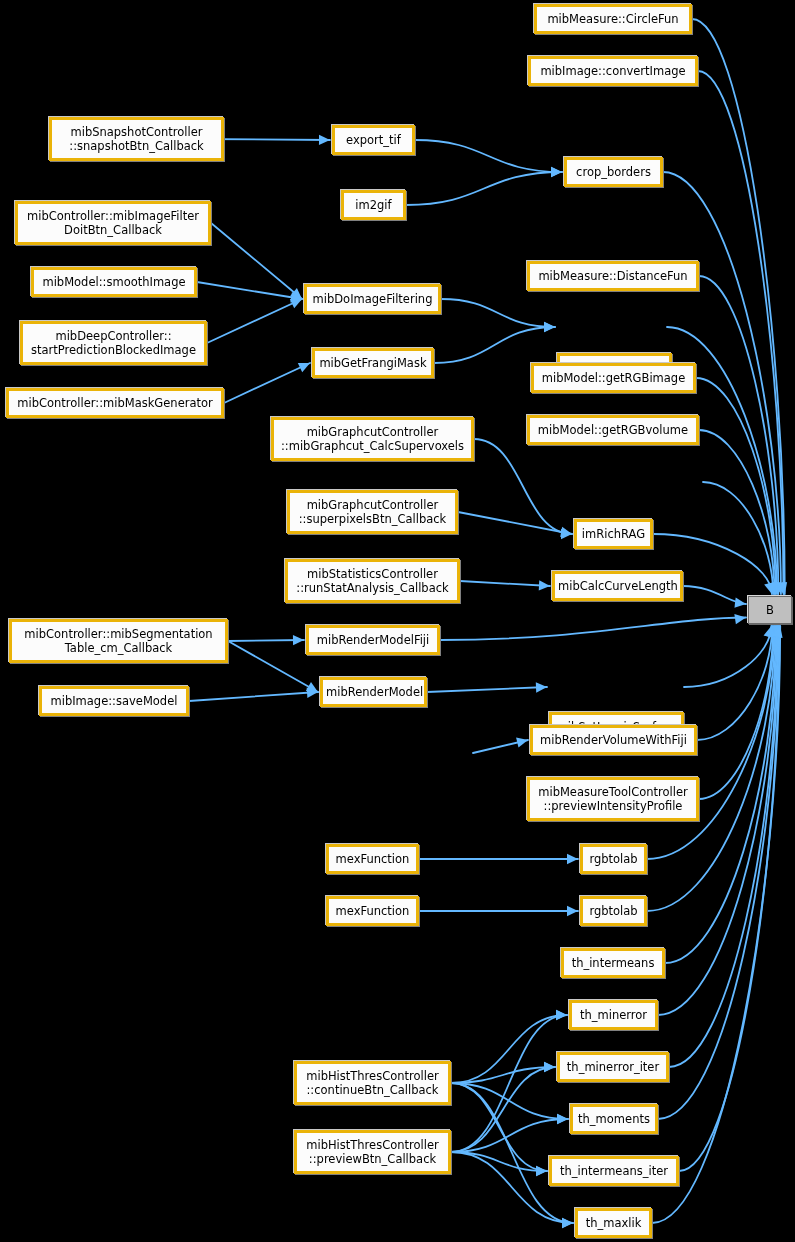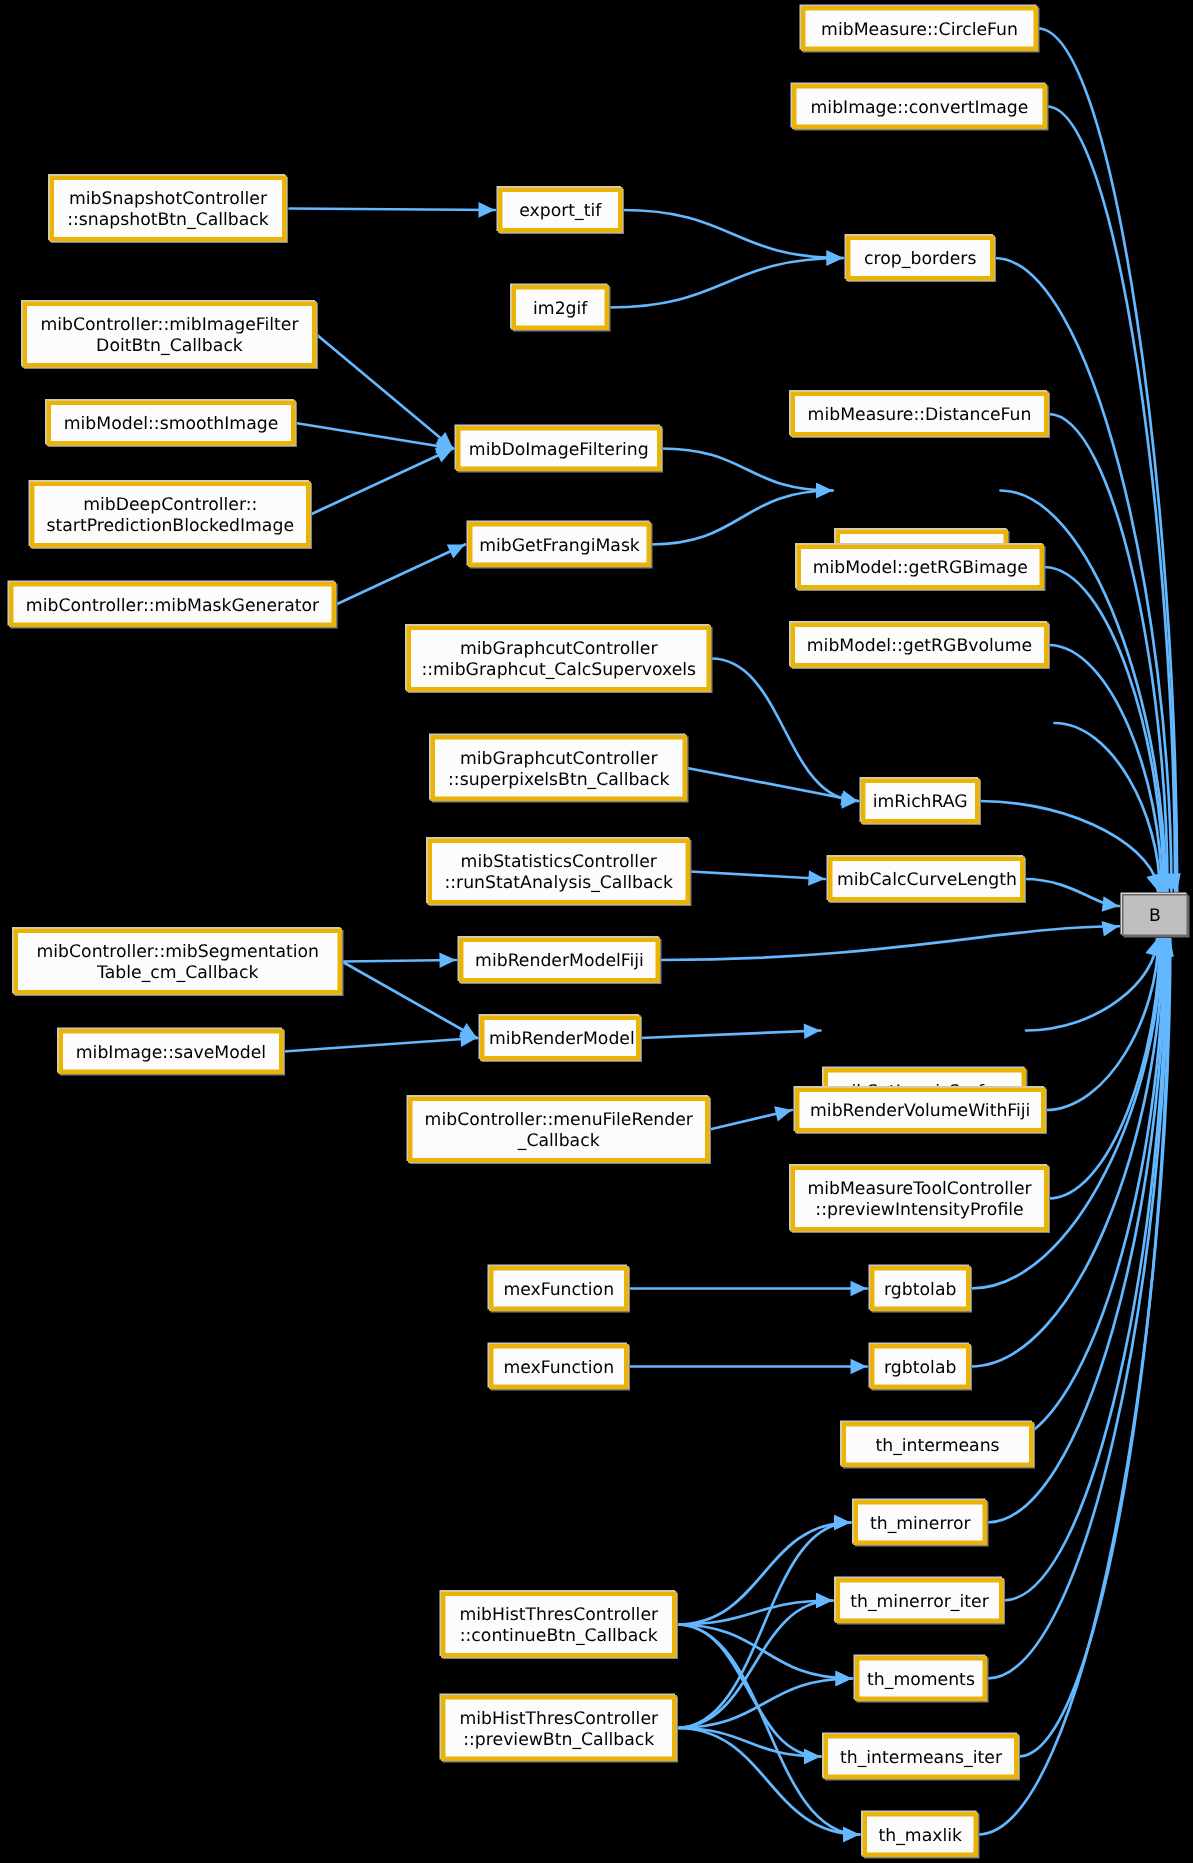--- a/index.html
+++ b/index.html
@@ -163,21 +163,21 @@
       <path d="M658,1119 C724.2658333333334,1119 778.4833333333333,847.8499999999999 778.4833333333333,626" fill="none" stroke="#63b8ff" stroke-width="1.8" stroke-linecap="round"></path>
       <polygon points="778.4833333333333,626 780.8601824586895,637.9327527517877 770.770700457178,635.4103822514097" fill="#63b8ff"></polygon>
       <path d="M679,1171 C734.1925,1171 779.35,871.25 779.35,626" fill="none" stroke="#63b8ff" stroke-width="1.8" stroke-linecap="round"></path>
       <polygon points="779.35,626 781.7268491253561,637.9327527517877 771.6373671238447,635.4103822514097" fill="#63b8ff"></polygon>
       <path d="M652,1223 C722.5191666666667,1223 780.2166666666667,894.65 780.2166666666667,626" fill="none" stroke="#63b8ff" stroke-width="1.8" stroke-linecap="round"></path>
       <polygon points="780.2166666666667,626 782.5935157920228,637.9327527517877 772.5040337905114,635.4103822514097" fill="#63b8ff"></polygon>
     </svg>
   <div id="node-layer">
       <div class="gnode" style="left: 534px; top: 4px; width: 158px; height: 30px;"><span class="nlabel">mibMeasure::CircleFun</span></div>
       <div class="gnode" style="left: 528px; top: 56px; width: 170px; height: 30px;"><span class="nlabel">mibImage::convertImage</span></div>
-      <div class="gnode" style="left: 33px; top: 117px; width: 158px; height: 44px;"><span class="nlabel">mibSnapshotController
+      <div class="gnode" style="left: 49px; top: 117px; width: 175px; height: 44px;"><span class="nlabel">mibSnapshotController
 ::snapshotBtn_Callback</span></div>
       <div class="gnode" style="left: 332px; top: 125px; width: 83px; height: 30px;"><span class="nlabel">export_tif</span></div>
       <div class="gnode" style="left: 564px; top: 157px; width: 99px; height: 30px;"><span class="nlabel">crop_borders</span></div>
       <div class="gnode" style="left: 341px; top: 190px; width: 65px; height: 30px;"><span class="nlabel">im2gif</span></div>
       <div class="gnode" style="left: 15px; top: 201px; width: 196px; height: 44px;"><span class="nlabel">mibController::mibImageFilter
 DoitBtn_Callback</span></div>
       <div class="gnode" style="left: 527px; top: 261px; width: 172px; height: 30px;"><span class="nlabel">mibMeasure::DistanceFun</span></div>
       <div class="gnode" style="left: 31px; top: 267px; width: 166px; height: 30px;"><span class="nlabel">mibModel::smoothImage</span></div>
       <div class="gnode" style="left: 304px; top: 284px; width: 137px; height: 30px;"><span class="nlabel">mibDoImageFiltering</span></div>
       <div class="gnode" style="left: 557px; top: 312px; width: 115px; height: 30px; margin-top: 41px;"><span class="nlabel">FrangiFilter3D</span></div>
@@ -195,30 +195,28 @@
       <div class="gnode" style="left: 285px; top: 559px; width: 175px; height: 44px;"><span class="nlabel">mibStatisticsController
 ::runStatAnalysis_Callback</span></div>
       <div class="gnode" style="left: 552px; top: 571px; width: 131px; height: 30px;"><span class="nlabel">mibCalcCurveLength</span></div>
       <div class="gnode" style="left: 9px; top: 619px; width: 219px; height: 44px;"><span class="nlabel">mibController::mibSegmentation
 Table_cm_Callback</span></div>
       <div class="gnode" style="left: 306px; top: 625px; width: 134px; height: 30px;"><span class="nlabel">mibRenderModelFiji</span></div>
       <div class="gnode target" style="left: 748px; top: 596px; width: 44px; height: 28px;"><span class="nlabel">B</span></div>
       <div class="gnode" style="left: 39px; top: 686px; width: 150px; height: 30px;"><span class="nlabel">mibImage::saveModel</span></div>
       <div class="gnode" style="left: 320px; top: 677px; width: 107px; height: 30px;"><span class="nlabel">mibRenderModel</span></div>
       <div class="gnode" style="left: 549px; top: 712px; width: 135px; height: 30px;"><span class="nlabel">mibSetImarisSurface</span></div>
-      <div class="gnode" style="left: 272px; top: 731px; width: 201px; height: 44px;"><span class="nlabel">mibController::menuFileRender
-_Callback</span></div>
       <div class="gnode" style="left: 530px; top: 725px; width: 167px; height: 30px;"><span class="nlabel">mibRenderVolumeWithFiji</span></div>
       <div class="gnode" style="left: 527px; top: 777px; width: 172px; height: 44px;"><span class="nlabel">mibMeasureToolController
 ::previewIntensityProfile</span></div>
       <div class="gnode" style="left: 326px; top: 844px; width: 93px; height: 30px;"><span class="nlabel">mexFunction</span></div>
       <div class="gnode" style="left: 580px; top: 844px; width: 67px; height: 30px;"><span class="nlabel">rgbtolab</span></div>
       <div class="gnode" style="left: 326px; top: 896px; width: 93px; height: 30px;"><span class="nlabel">mexFunction</span></div>
       <div class="gnode" style="left: 580px; top: 896px; width: 67px; height: 30px;"><span class="nlabel">rgbtolab</span></div>
-      <div class="gnode" style="left: 561px; top: 948px; width: 128px; height: 30px;"><span class="nlabel">th_intermeans</span></div>
+      <div class="gnode" style="left: 561px; top: 948px; width: 104px; height: 30px;"><span class="nlabel">th_intermeans</span></div>
       <div class="gnode" style="left: 569px; top: 1000px; width: 89px; height: 30px; align-items: center;"><span class="nlabel">th_minerror</span></div>
       <div class="gnode" style="left: 557px; top: 1052px; width: 112px; height: 30px;"><span class="nlabel">th_minerror_iter</span></div>
       <div class="gnode" style="left: 294px; top: 1061px; width: 157px; height: 44px;"><span class="nlabel">mibHistThresController
 ::continueBtn_Callback</span></div>
       <div class="gnode" style="left: 570px; top: 1104px; width: 88px; height: 30px;"><span class="nlabel">th_moments</span></div>
       <div class="gnode" style="left: 294px; top: 1130px; width: 157px; height: 44px;"><span class="nlabel">mibHistThresController
 ::previewBtn_Callback</span></div>
       <div class="gnode" style="left: 549px; top: 1156px; width: 130px; height: 30px;"><span class="nlabel">th_intermeans_iter</span></div>
       <div class="gnode" style="left: 575px; top: 1208px; width: 77px; height: 30px;"><span class="nlabel">th_maxlik</span></div>
     </div>

